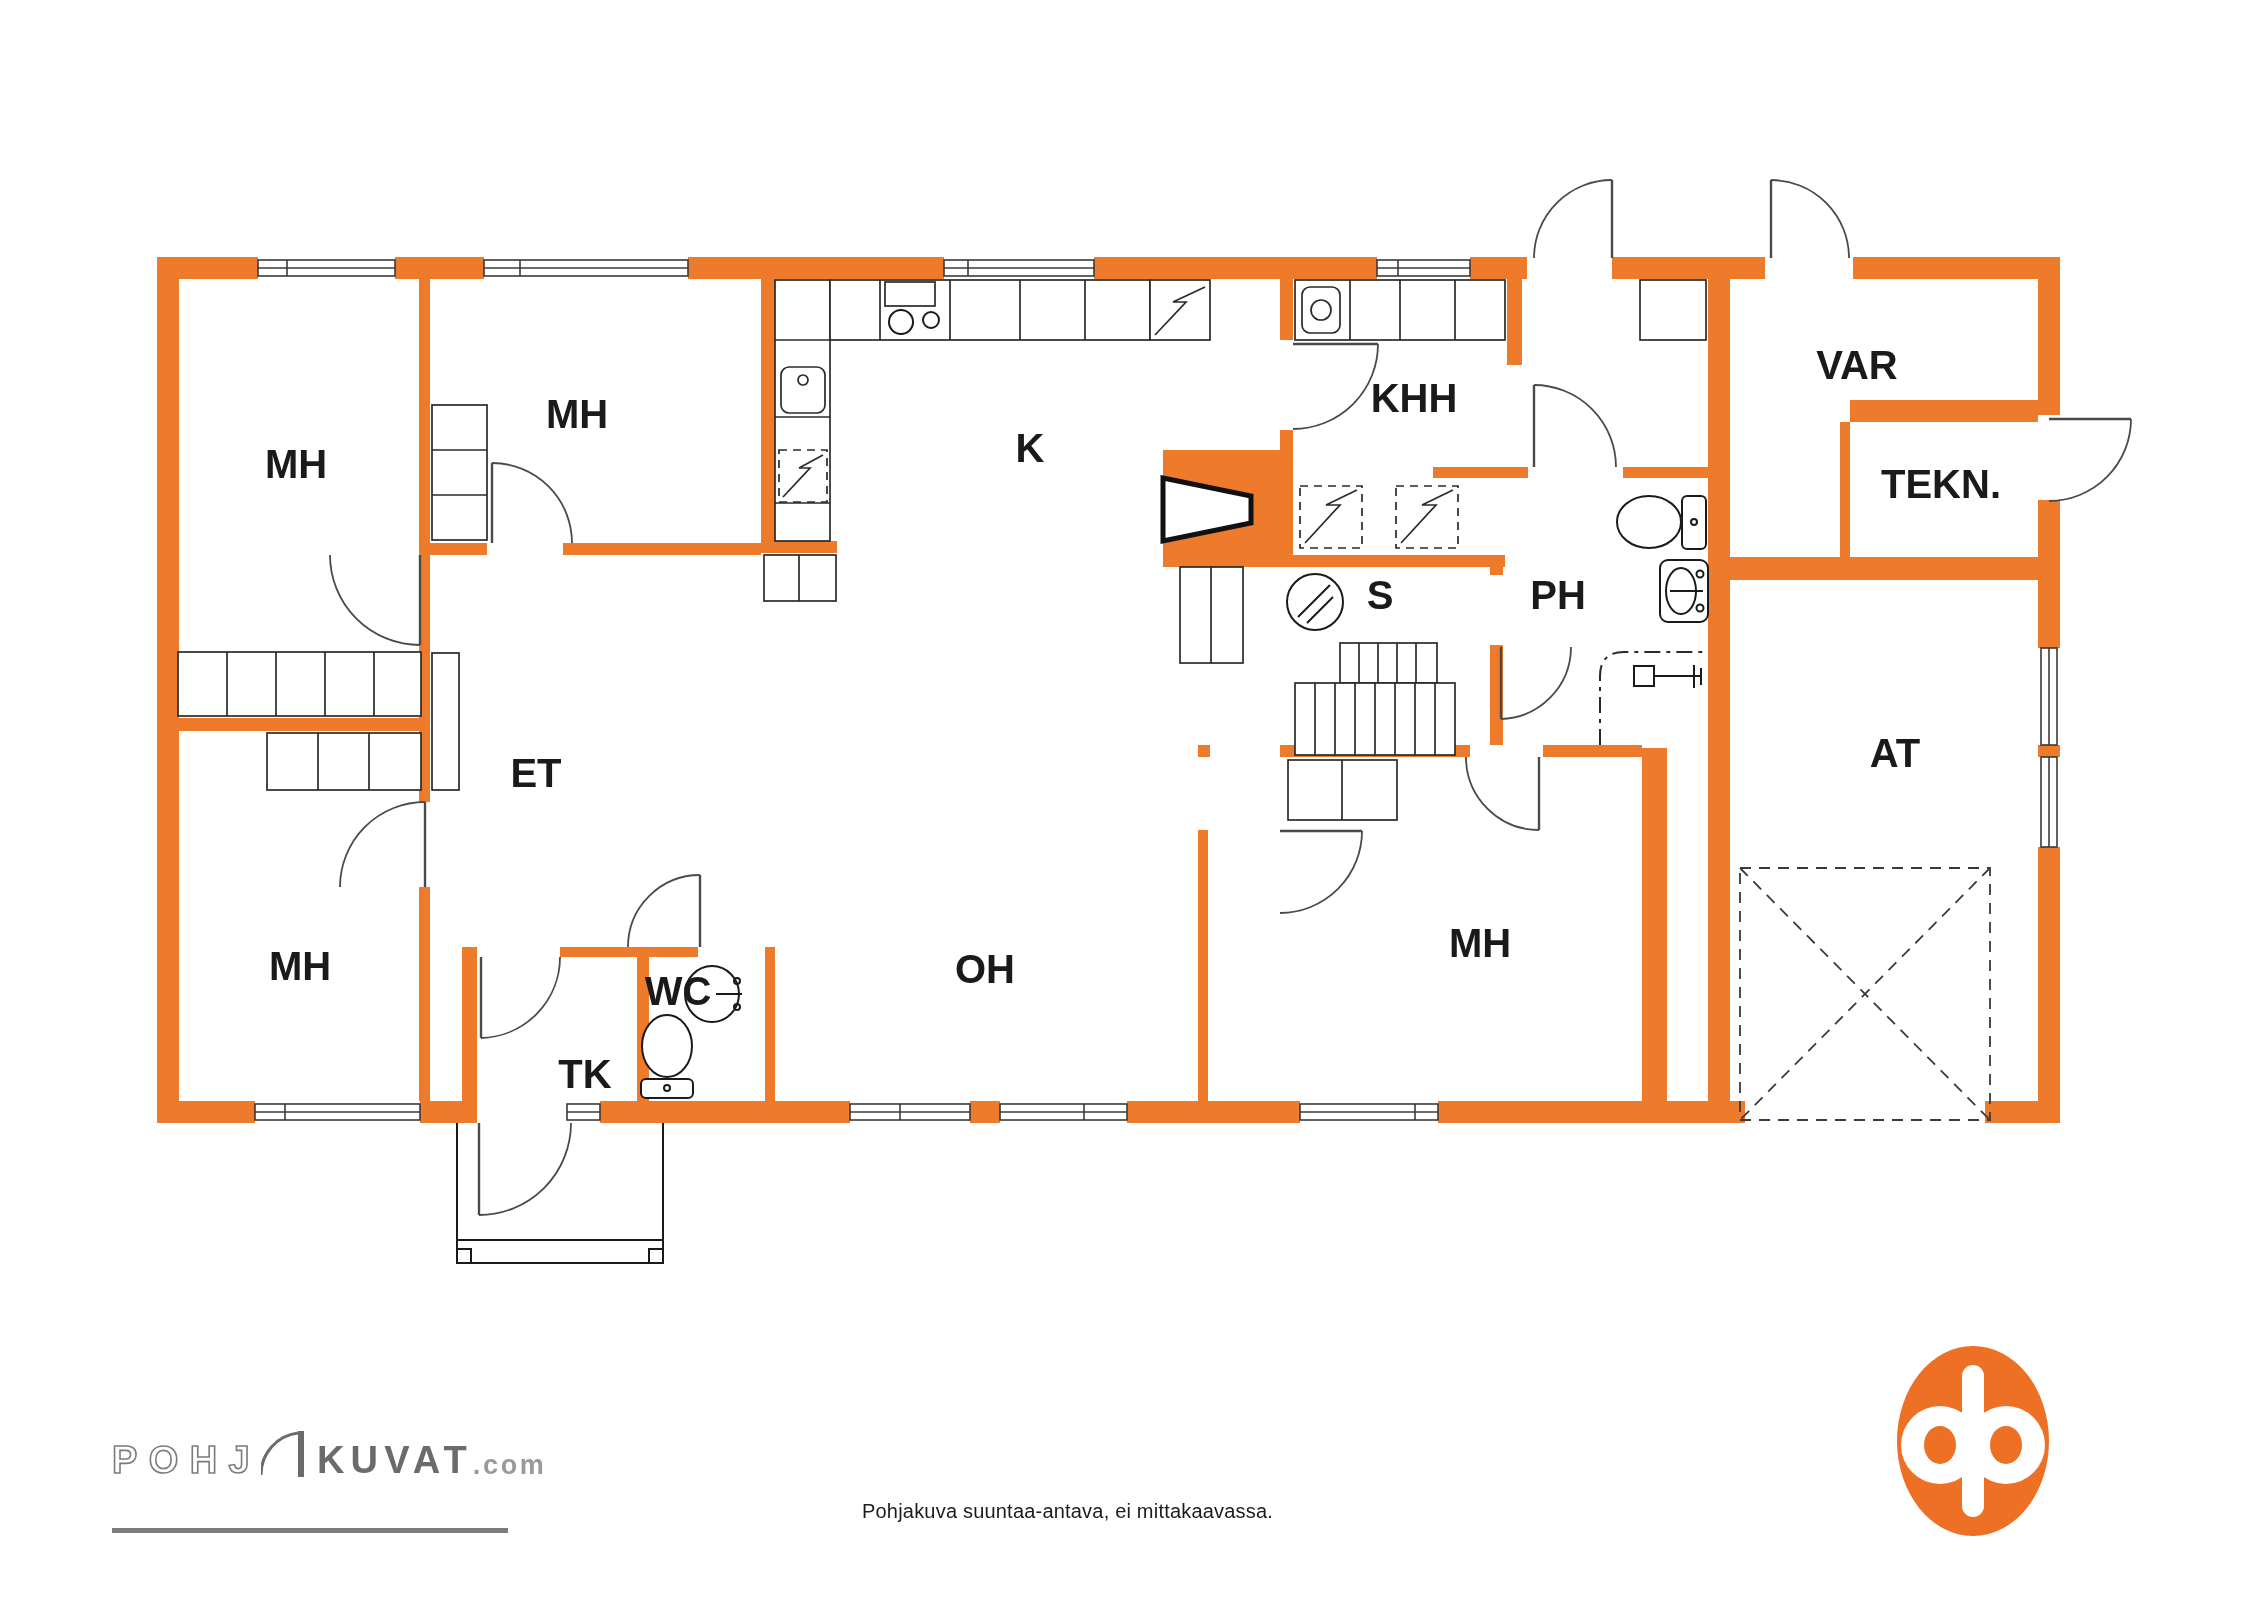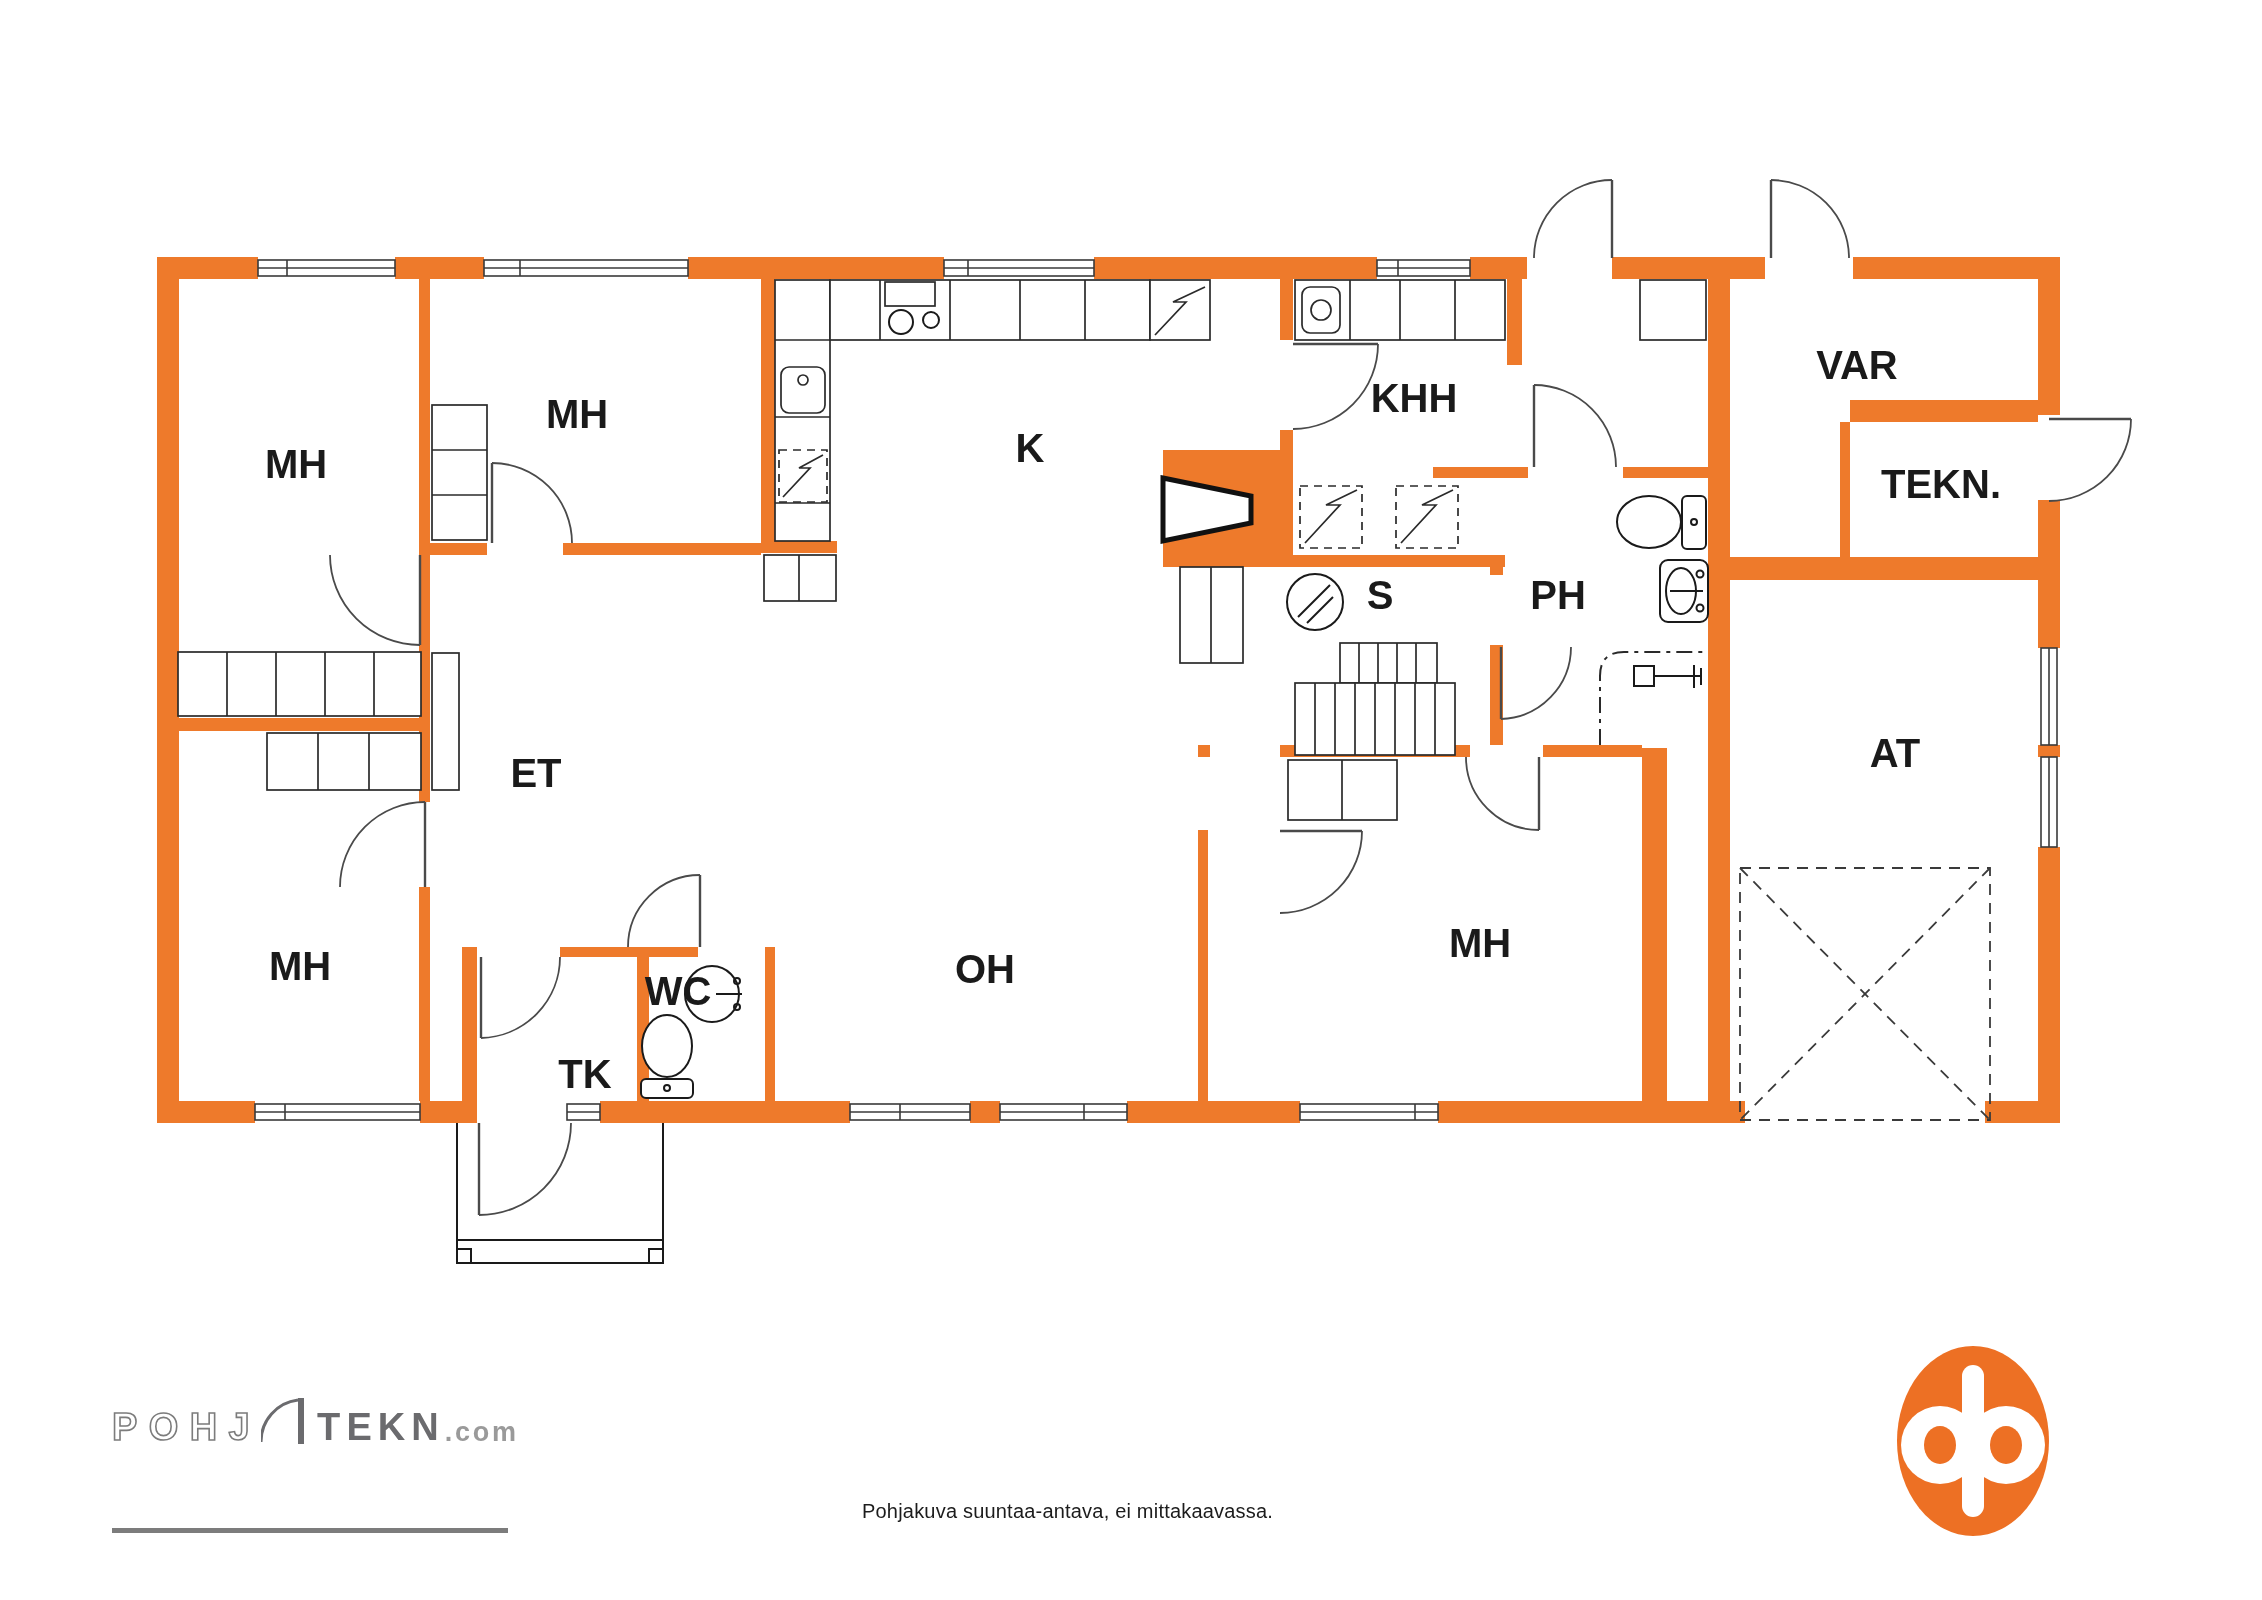--- a/index.html
+++ b/index.html
@@ -18,21 +18,21 @@
   .dash{fill:none;stroke:#2a2a2a;stroke-width:1.7;stroke-dasharray:8 6;}
   .dashdot{fill:none;stroke:#2a2a2a;stroke-width:2;stroke-dasharray:16 6 4 6;}
   .arc{fill:none;stroke:var(--c-door);stroke-width:1.8;}
   .leaf{fill:none;stroke:var(--c-door);stroke-width:2.4;}
   .win{fill:#fff;stroke:none;}
   .winl{fill:none;stroke:#3a3a3a;stroke-width:1.6;}
   .roomlabel{font-family:"Liberation Sans","DejaVu Sans",sans-serif;font-weight:700;
              font-size:40px;fill:var(--c-ink);text-anchor:middle;}
   .big-dash{fill:none;stroke:#3a3a3a;stroke-width:1.8;stroke-dasharray:11 8;}
 
-  #pohjakuvat-logo{position:absolute;left:112px;top:1396px;display:flex;align-items:flex-end;}
+  #pohjakuvat-logo{position:absolute;left:112px;top:1429px;display:flex;align-items:flex-end;}
   #pohjakuvat-logo .p1{font-size:38px;letter-spacing:0.30em;color:#fff;
       -webkit-text-stroke:1.6px #7c7c7c;font-weight:700;line-height:1;}
   #pohjakuvat-logo .p2{font-size:38px;letter-spacing:0.16em;color:var(--c-logoGray);
       font-weight:700;line-height:1;}
   #pohjakuvat-logo .p3{font-size:27px;letter-spacing:0.10em;color:var(--c-logoLight);
       font-weight:700;line-height:1.05;}
   #pohjakuvat-baseline{position:absolute;left:112px;top:1528px;width:396px;height:5px;
       background:#7c7c7c;}
   #disclaimer{position:absolute;left:862px;top:1500px;font-size:20px;font-weight:300;
       color:var(--c-caption);letter-spacing:0.2px;}
@@ -406,21 +406,21 @@
     <text class="roomlabel" x="1895" y="767">AT</text>
   </g>
 </svg>
 
 <div id="pohjakuvat-logo">
   <span class="p1">POHJ</span>
   <svg width="52" height="50" viewBox="0 0 52 50" style="margin:0 4px 0 0;">
     <rect x="37" y="2" width="6" height="46" fill="#6b6b6e"></rect>
     <path d="M 37,4 A 42 42 0 0 0 0,46" fill="none" stroke="#6b6b6e" stroke-width="3"></path>
   </svg>
-  <span class="p2">TEKN</span>
+  <span class="p2">KUVAT</span>
   <span class="p3">.com</span>
 </div>
 <div id="pohjakuvat-baseline"></div>
 
 <div id="disclaimer">Pohjakuva suuntaa-antava, ei mittakaavassa.</div>
 
 
 <svg id="op-logo" width="156" height="194" viewBox="0 0 156 194">
   <ellipse cx="78" cy="97" rx="76" ry="95" fill="var(--c-op)"></ellipse>
   <circle cx="45" cy="101" r="39" fill="#ffffff"></circle>

